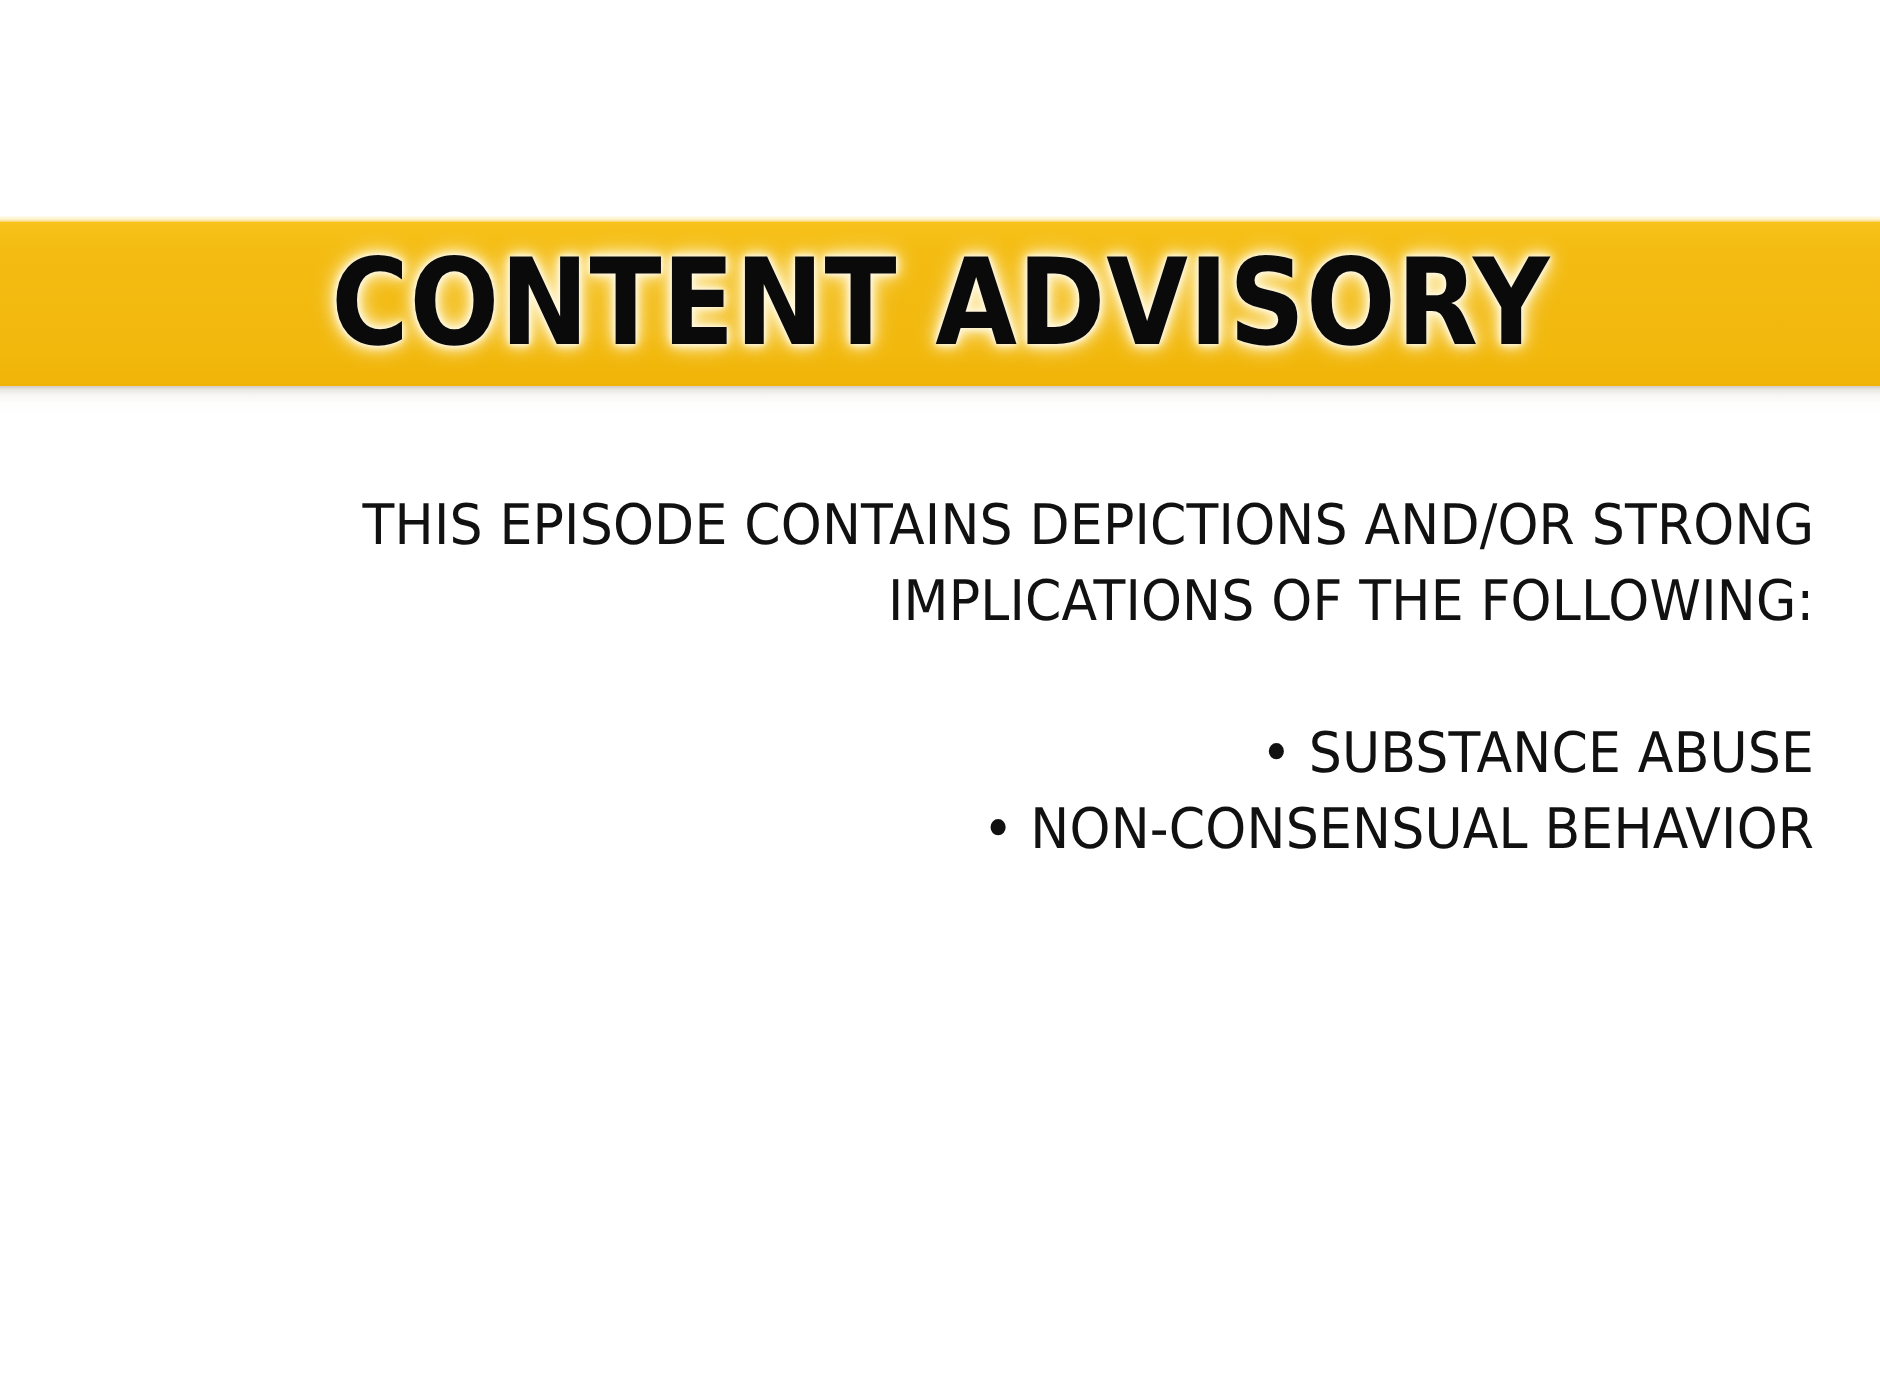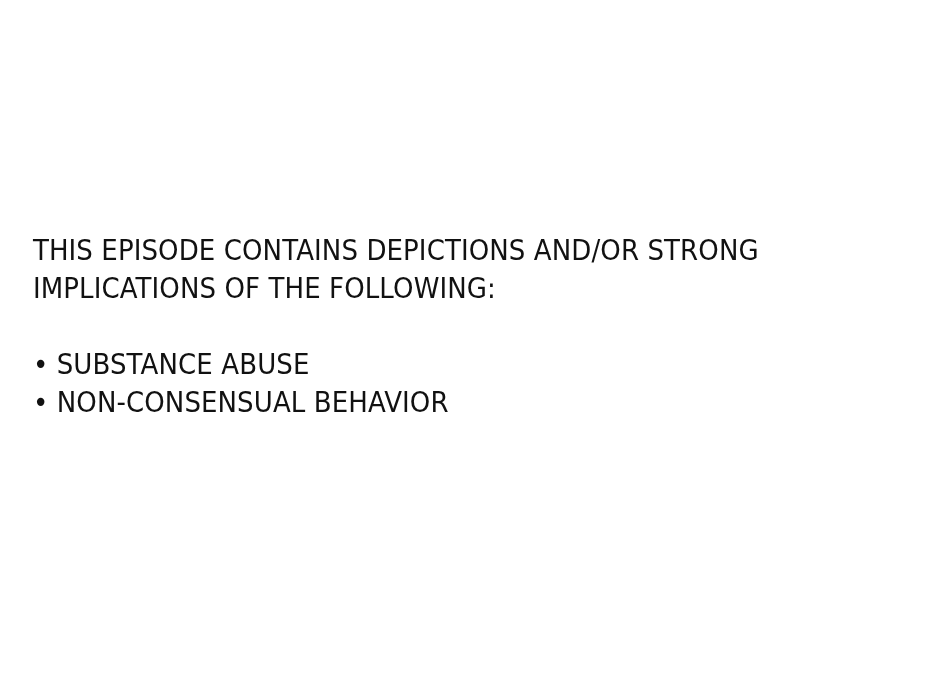--- a/index.html
+++ b/index.html
@@ -77,23 +77,23 @@
         rgba(185,178,162,0.30) 14%,
         rgba(214,210,200,0.20) 32%,
         rgba(236,234,229,0.10) 60%,
         rgba(255,255,255,0) 100%);
   }
 
   
   .body-block {
     position: absolute;
     left: 0;
-    top: 232px;
+    top: 244px;
     width: 940px;
-    text-align: left;
+    text-align: right;
   }
 
   .intro {
     font-family: "DejaVu Sans", sans-serif;
     font-size: 28px;
     line-height: 38px;
     color: #111111;
     transform: scaleX(0.93);
     transform-origin: center top;
     letter-spacing: 0.1px;
@@ -125,20 +125,27 @@
   .bullets li {
     display: block;
     white-space: nowrap;
   }
 </style>
 </head>
 <body>
 
 <div class="slide">
 
+  <div class="banner-wrap">
+    <div class="banner-hairline"></div>
+    <div class="banner">
+      <div class="banner-title">CONTENT ADVISORY</div>
+    </div>
+    <div class="banner-shadow"></div>
+  </div>
 
   <div class="body-block">
     <div class="intro">
       <span class="intro-line">THIS EPISODE CONTAINS DEPICTIONS AND/OR STRONG</span>
       <span class="intro-line">IMPLICATIONS OF THE FOLLOWING:</span>
       <span class="spacer-line"></span>
     </div>
     <ul class="bullets">
       <li>• SUBSTANCE ABUSE</li>
       <li>• NON-CONSENSUAL BEHAVIOR</li>

